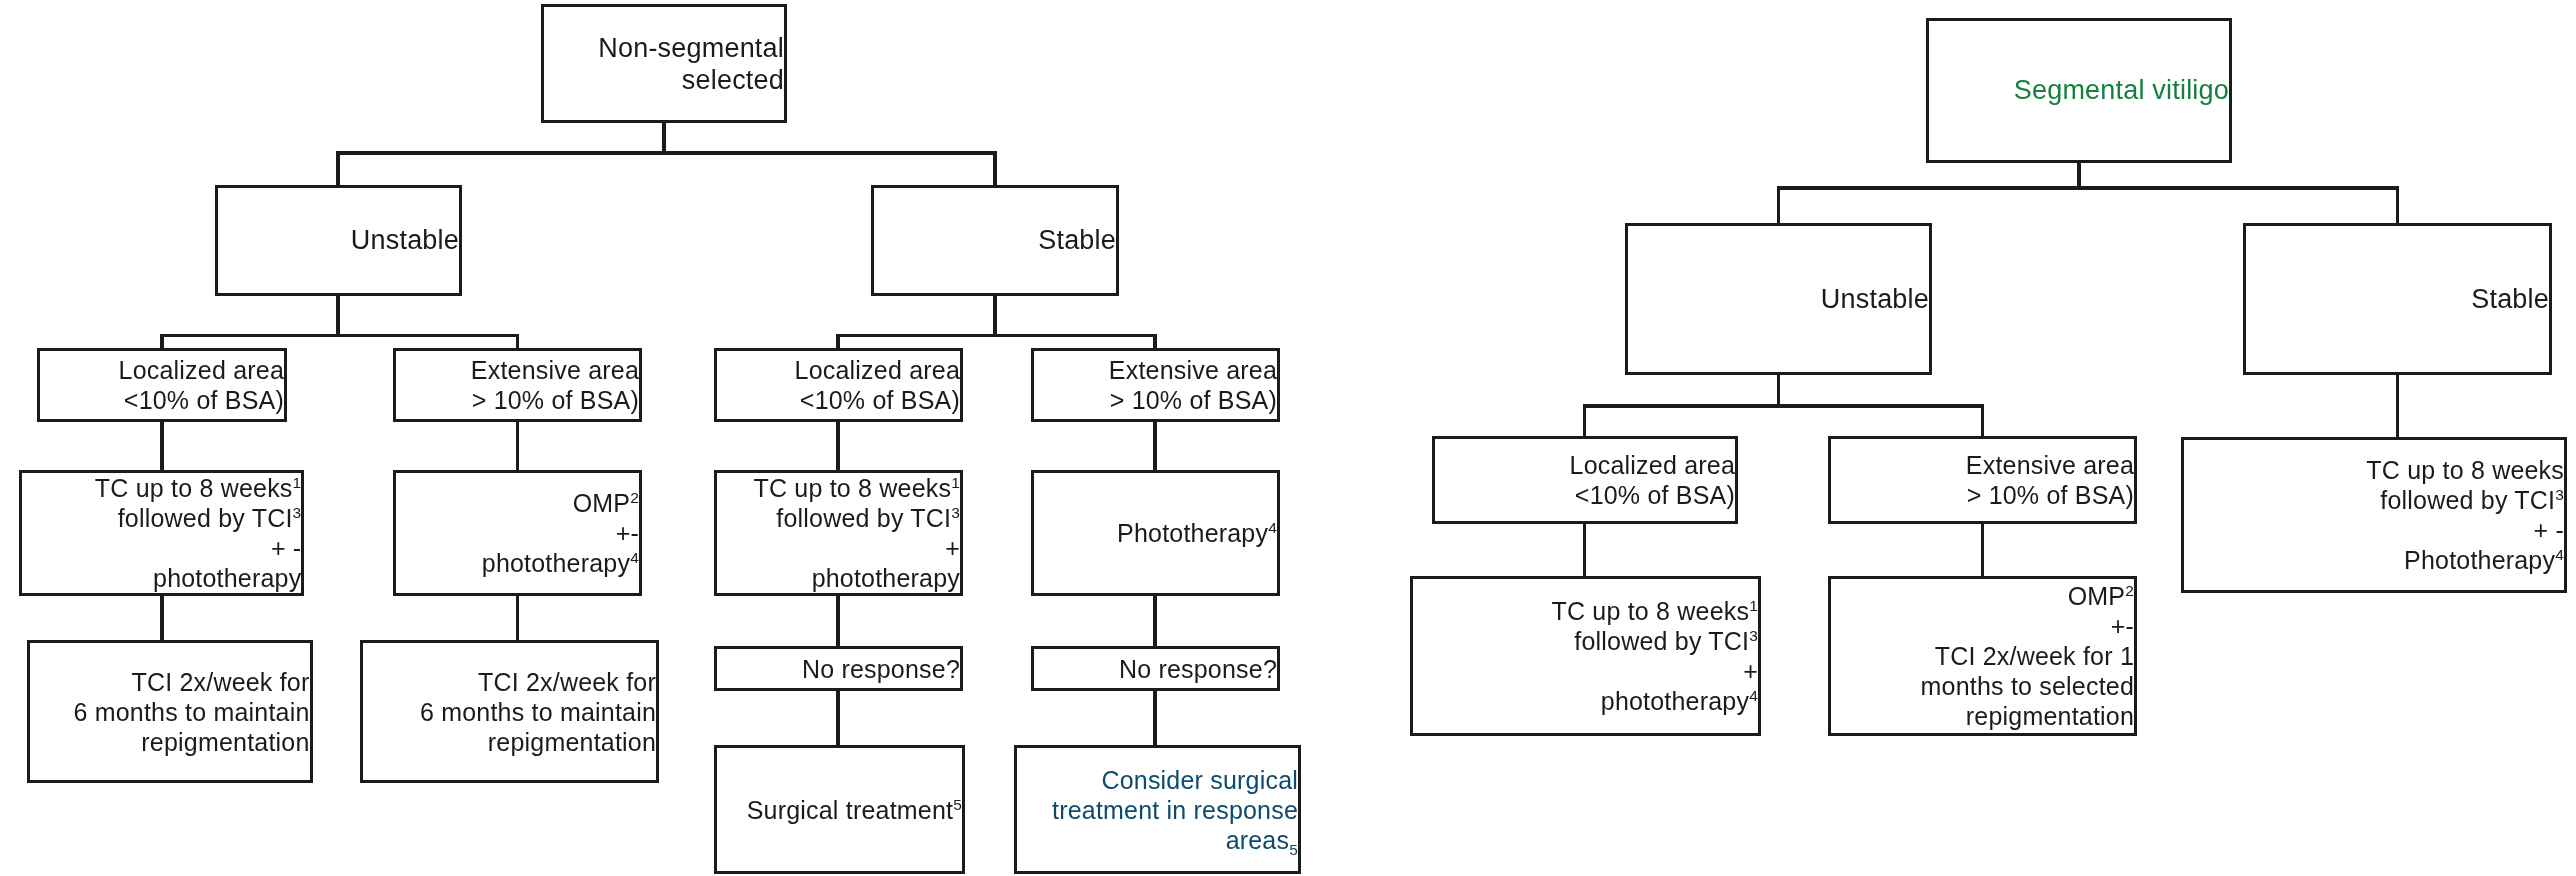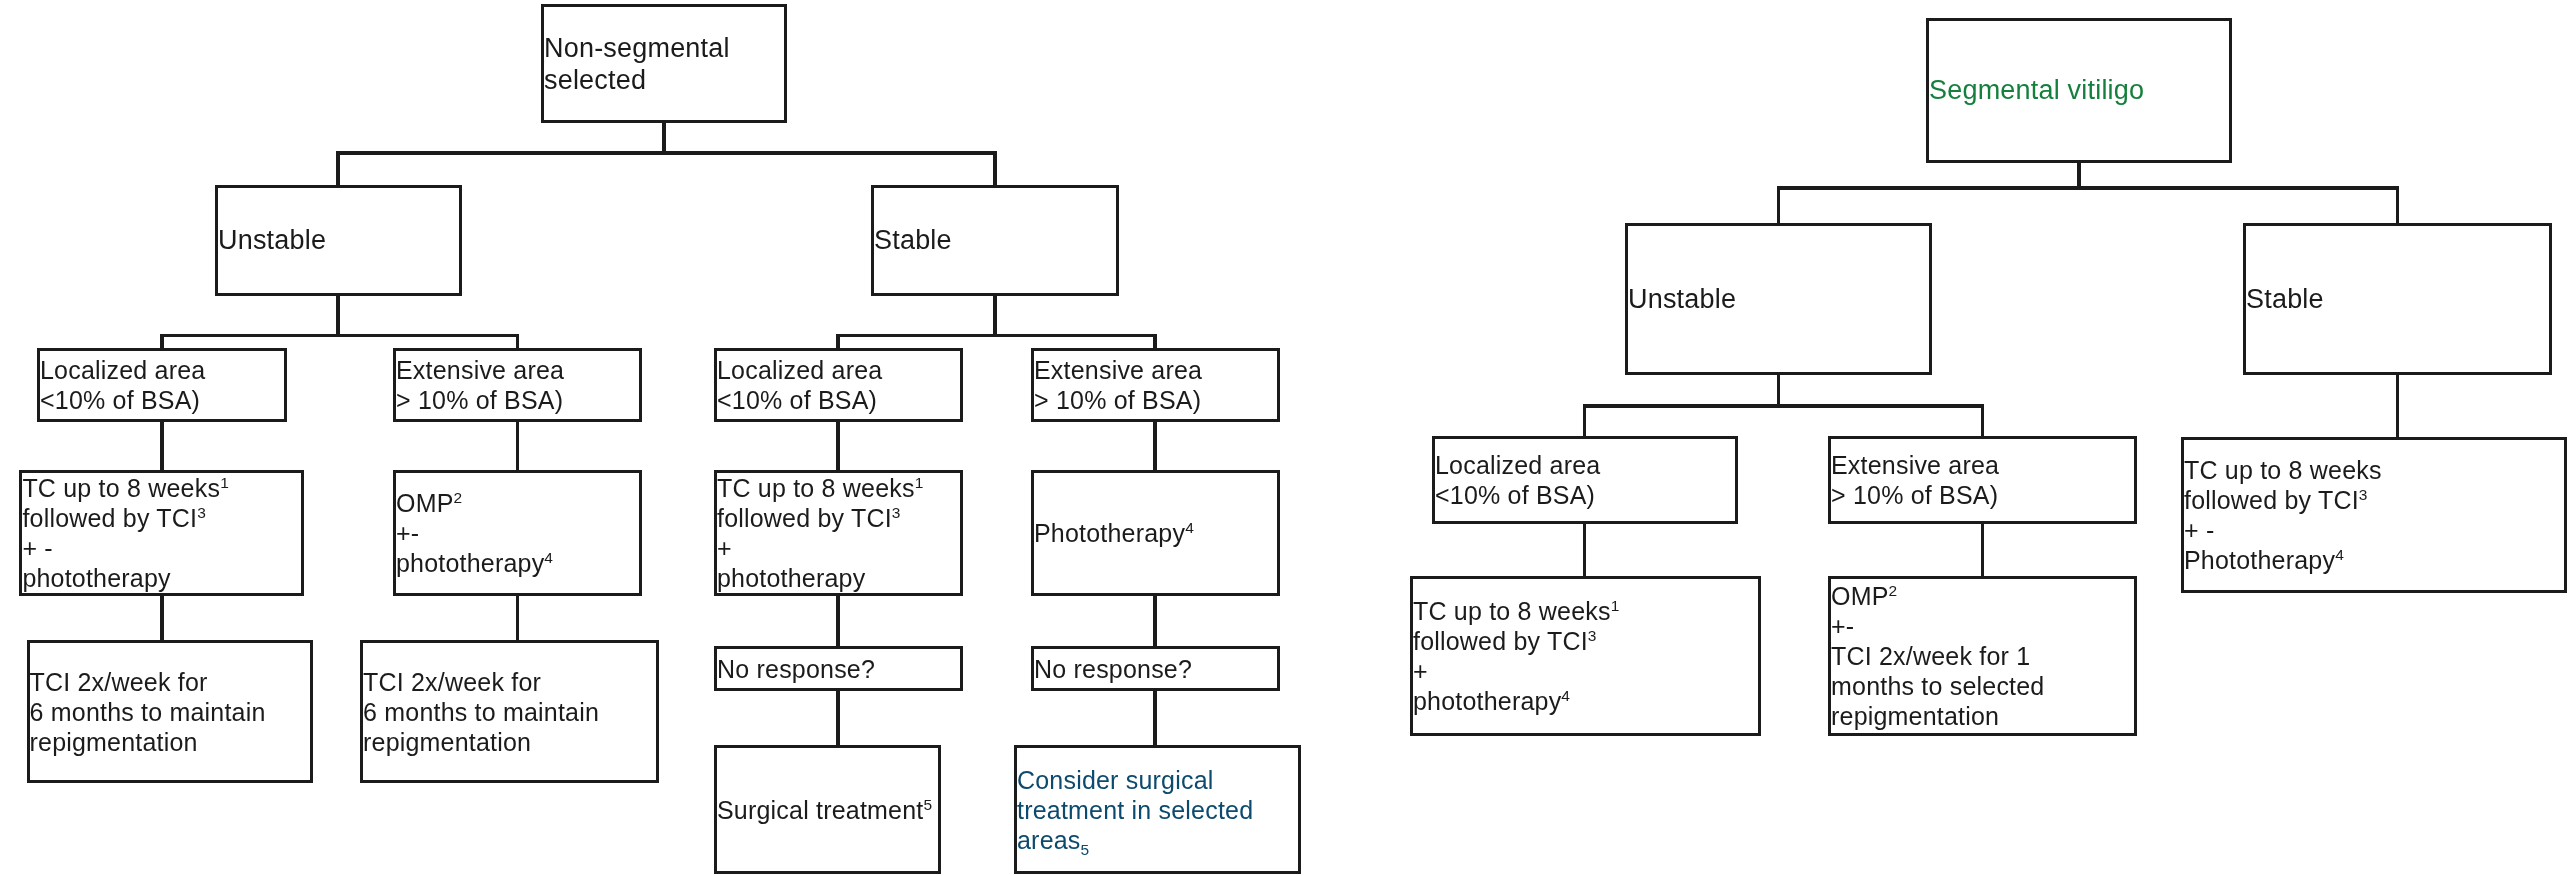--- a/index.html
+++ b/index.html
@@ -18,21 +18,21 @@
     width: 2576px; height: 876px;
   }
   .node {
     position: absolute;
     box-sizing: border-box;
     background: #ffffff;
     border: 3.5px solid #1b1b1b;
     display: flex;
     flex-direction: column;
     justify-content: center;
-    align-items: flex-start;
+    align-items: flex-end;
     text-align: center;
     font-size: 25px;
     line-height: 1.2;
     letter-spacing: 0.2px;
   }
   .node .line { white-space: nowrap; }
   .node sup { font-size: 0.62em; line-height: 0; }
   .node sub { font-size: 0.62em; line-height: 0; }
 </style>
 </head>
@@ -130,26 +130,26 @@
       <div class="line">TCI 2x/week for</div>
       <div class="line">6 months to maintain</div>
       <div class="line">repigmentation</div>
     </div>
     <div class="node" style="left: 714px; top: 646px; width: 249px; height: 45px; border-color: rgb(27, 27, 27); background: rgb(255, 255, 255); color: rgb(27, 27, 27);">
       <div class="line">No response?</div>
     </div>
     <div class="node" style="left: 1031px; top: 646px; width: 249px; height: 45px; border-color: rgb(27, 27, 27); background: rgb(255, 255, 255); color: rgb(27, 27, 27);">
       <div class="line">No response?</div>
     </div>
-    <div class="node" style="left: 714px; top: 745px; width: 227px; height: 129px; border-color: rgb(27, 27, 27); background: rgb(255, 255, 255); color: rgb(27, 27, 27);">
+    <div class="node" style="left: 714px; top: 745px; width: 251px; height: 129px; border-color: rgb(27, 27, 27); background: rgb(255, 255, 255); color: rgb(27, 27, 27);">
       <div class="line">Surgical treatment<sup>5</sup></div>
     </div>
     <div class="node" style="left: 1014px; top: 745px; width: 287px; height: 129px; border-color: rgb(27, 27, 27); background: rgb(255, 255, 255); color: #0c4a6e;">
       <div class="line">Consider surgical</div>
-      <div class="line">treatment in selected</div>
+      <div class="line">treatment in response</div>
       <div class="line">areas<sub>5</sub></div>
     </div>
     <div class="node" style="left: 1926px; top: 17.7px; width: 306px; height: 145px; border-color: rgb(27, 27, 27); background: rgb(255, 255, 255); color: #15803d; font-size: 27px;">
       <div class="line">Segmental vitiligo</div>
     </div>
     <div class="node" style="left: 1625px; top: 223px; width: 307px; height: 152px; border-color: rgb(27, 27, 27); background: rgb(255, 255, 255); color: rgb(27, 27, 27); font-size: 27px;">
       <div class="line">Unstable</div>
     </div>
     <div class="node" style="left: 2243px; top: 223px; width: 309px; height: 152px; border-color: rgb(27, 27, 27); background: rgb(255, 255, 255); color: rgb(27, 27, 27); font-size: 27px;">
       <div class="line">Stable</div>

